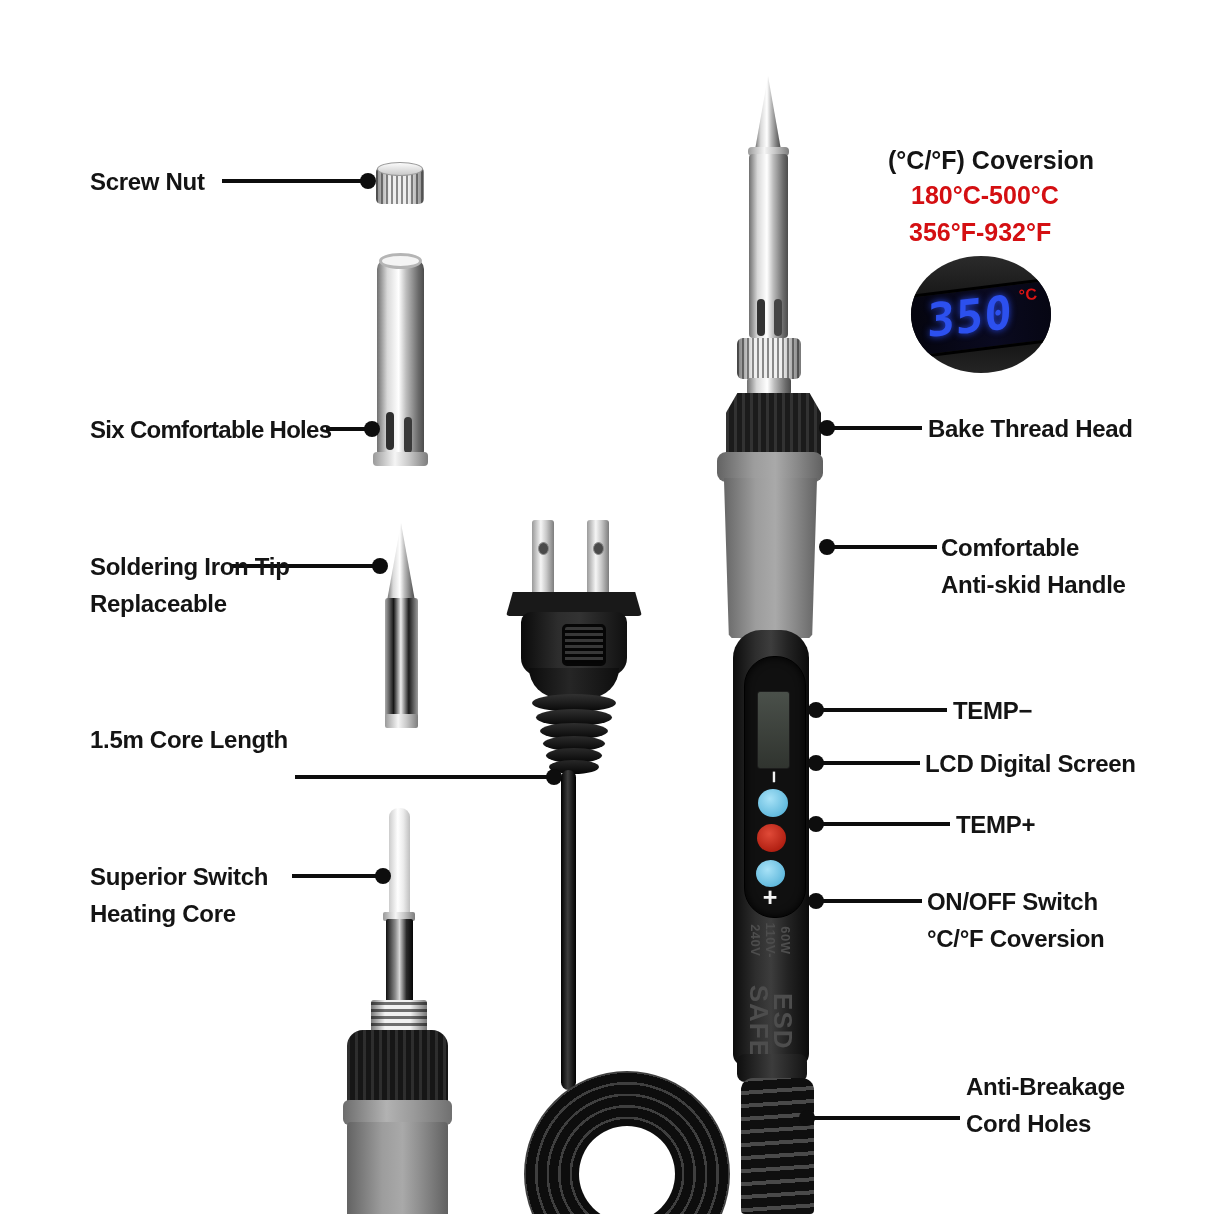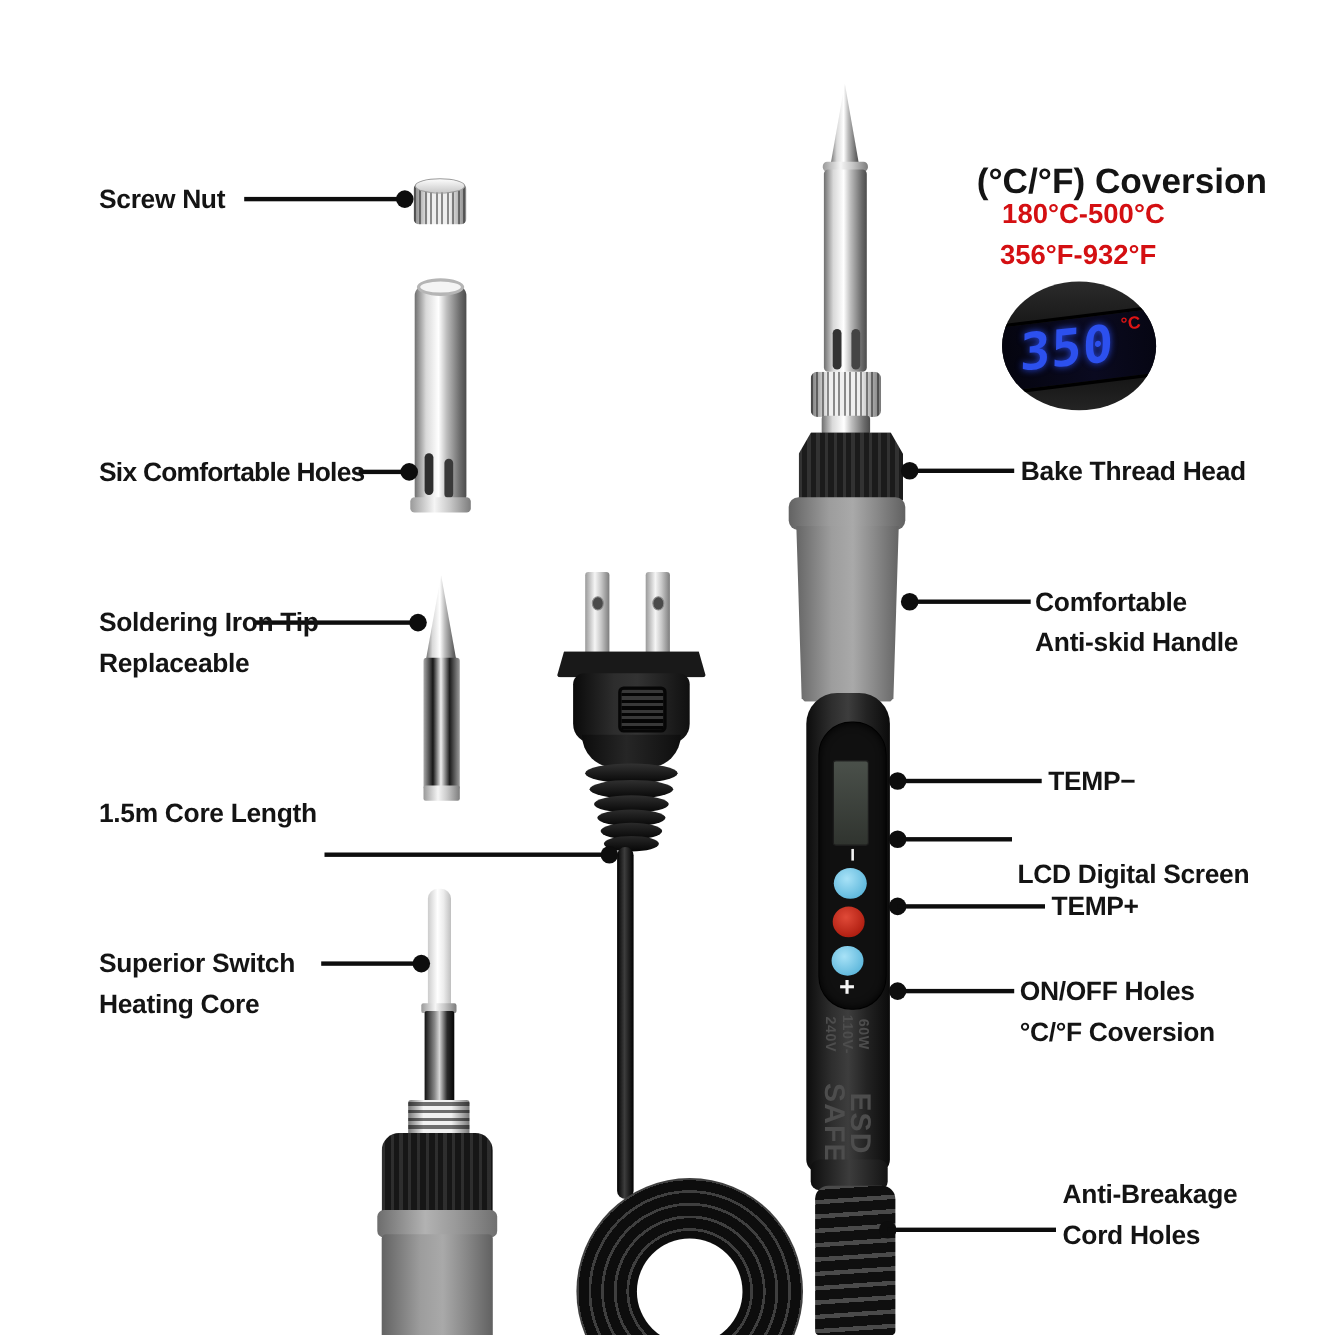--- a/index.html
+++ b/index.html
@@ -9,21 +9,21 @@
   .lbl{position:absolute;font-weight:700;font-size:24px;line-height:37px;color:#141414;
        letter-spacing:-0.3px;white-space:nowrap;}
   .lbl .line{display:block;}
   .pline{position:absolute;height:4px;background:#0d0d0d;}
   .pdot{position:absolute;width:16px;height:16px;border-radius:50%;background:#0d0d0d;}
   .chrome{background:linear-gradient(90deg,#6f6f6f 0%,#d9d9d9 22%,#ffffff 46%,#bdbdbd 62%,#6a6a6a 88%,#4c4c4c 100%);}
   .chrome2{background:linear-gradient(90deg,#9a9a9a 0%,#f5f5f5 40%,#c9c9c9 65%,#7d7d7d 100%);}
   .gray{background:linear-gradient(90deg,#636363 0%,#9d9d9d 35%,#a9a9a9 55%,#8a8a8a 75%,#616161 100%);}
   .blackbody{background:linear-gradient(90deg,#0c0c0c 0%,#2e2e2e 30%,#3d3d3d 50%,#232323 72%,#0b0b0b 100%);}
   .ribsV{background-image:repeating-linear-gradient(90deg,rgba(255,255,255,0.10) 0 3px,rgba(0,0,0,0) 3px 8px);}
-  .conv-title{position:absolute;font-weight:700;font-size:32px;color:#141414;white-space:nowrap;}
+  .conv-title{position:absolute;font-weight:700;font-size:25px;color:#141414;white-space:nowrap;}
   .conv-range{position:absolute;font-weight:700;font-size:25px;white-space:nowrap;}
   .print-small{font-size:13px;line-height:15px;font-weight:700;text-align:center;letter-spacing:0.5px;}
   .print-big{font-size:26px;line-height:24px;font-weight:700;text-align:center;letter-spacing:1px;}
 </style>
 </head>
 <body>
 
 <div class="conv-title" style="left:888px;top:146px;">(°C/°F) Coversion</div>
 <div class="conv-range" style="left:911px;top:181px;color:#d40f12;">180°C-500°C</div>
 <div class="conv-range" style="left:909px;top:218px;color:#d40f12;text-align:center;">356°F-932°F</div>
@@ -162,26 +162,26 @@
 <div class="lbl" style="left:928px;top:410px;">
   <span class="line">Bake Thread Head</span>
 </div>
 <div class="lbl" style="left:941px;top:529px;">
   <span class="line">Comfortable</span>
   <span class="line">Anti-skid Handle</span>
 </div>
 <div class="lbl" style="left:953px;top:692px;">
   <span class="line">TEMP−</span>
 </div>
-<div class="lbl" style="left:925px;top:745px;margin-top:32px;">
+<div class="lbl" style="left:925px;top:745px;">
   <span class="line">LCD Digital Screen</span>
 </div>
 <div class="lbl" style="left:956px;top:806px;">
   <span class="line">TEMP+</span>
 </div>
 <div class="lbl" style="left:927px;top:883px;">
-  <span class="line">ON/OFF Holes</span>
+  <span class="line">ON/OFF Switch</span>
   <span class="line">°C/°F Coversion</span>
 </div>
 <div class="lbl" style="left:966px;top:1068px;">
   <span class="line">Anti-Breakage</span>
   <span class="line">Cord Holes</span>
 </div>
 
 </body></html>

